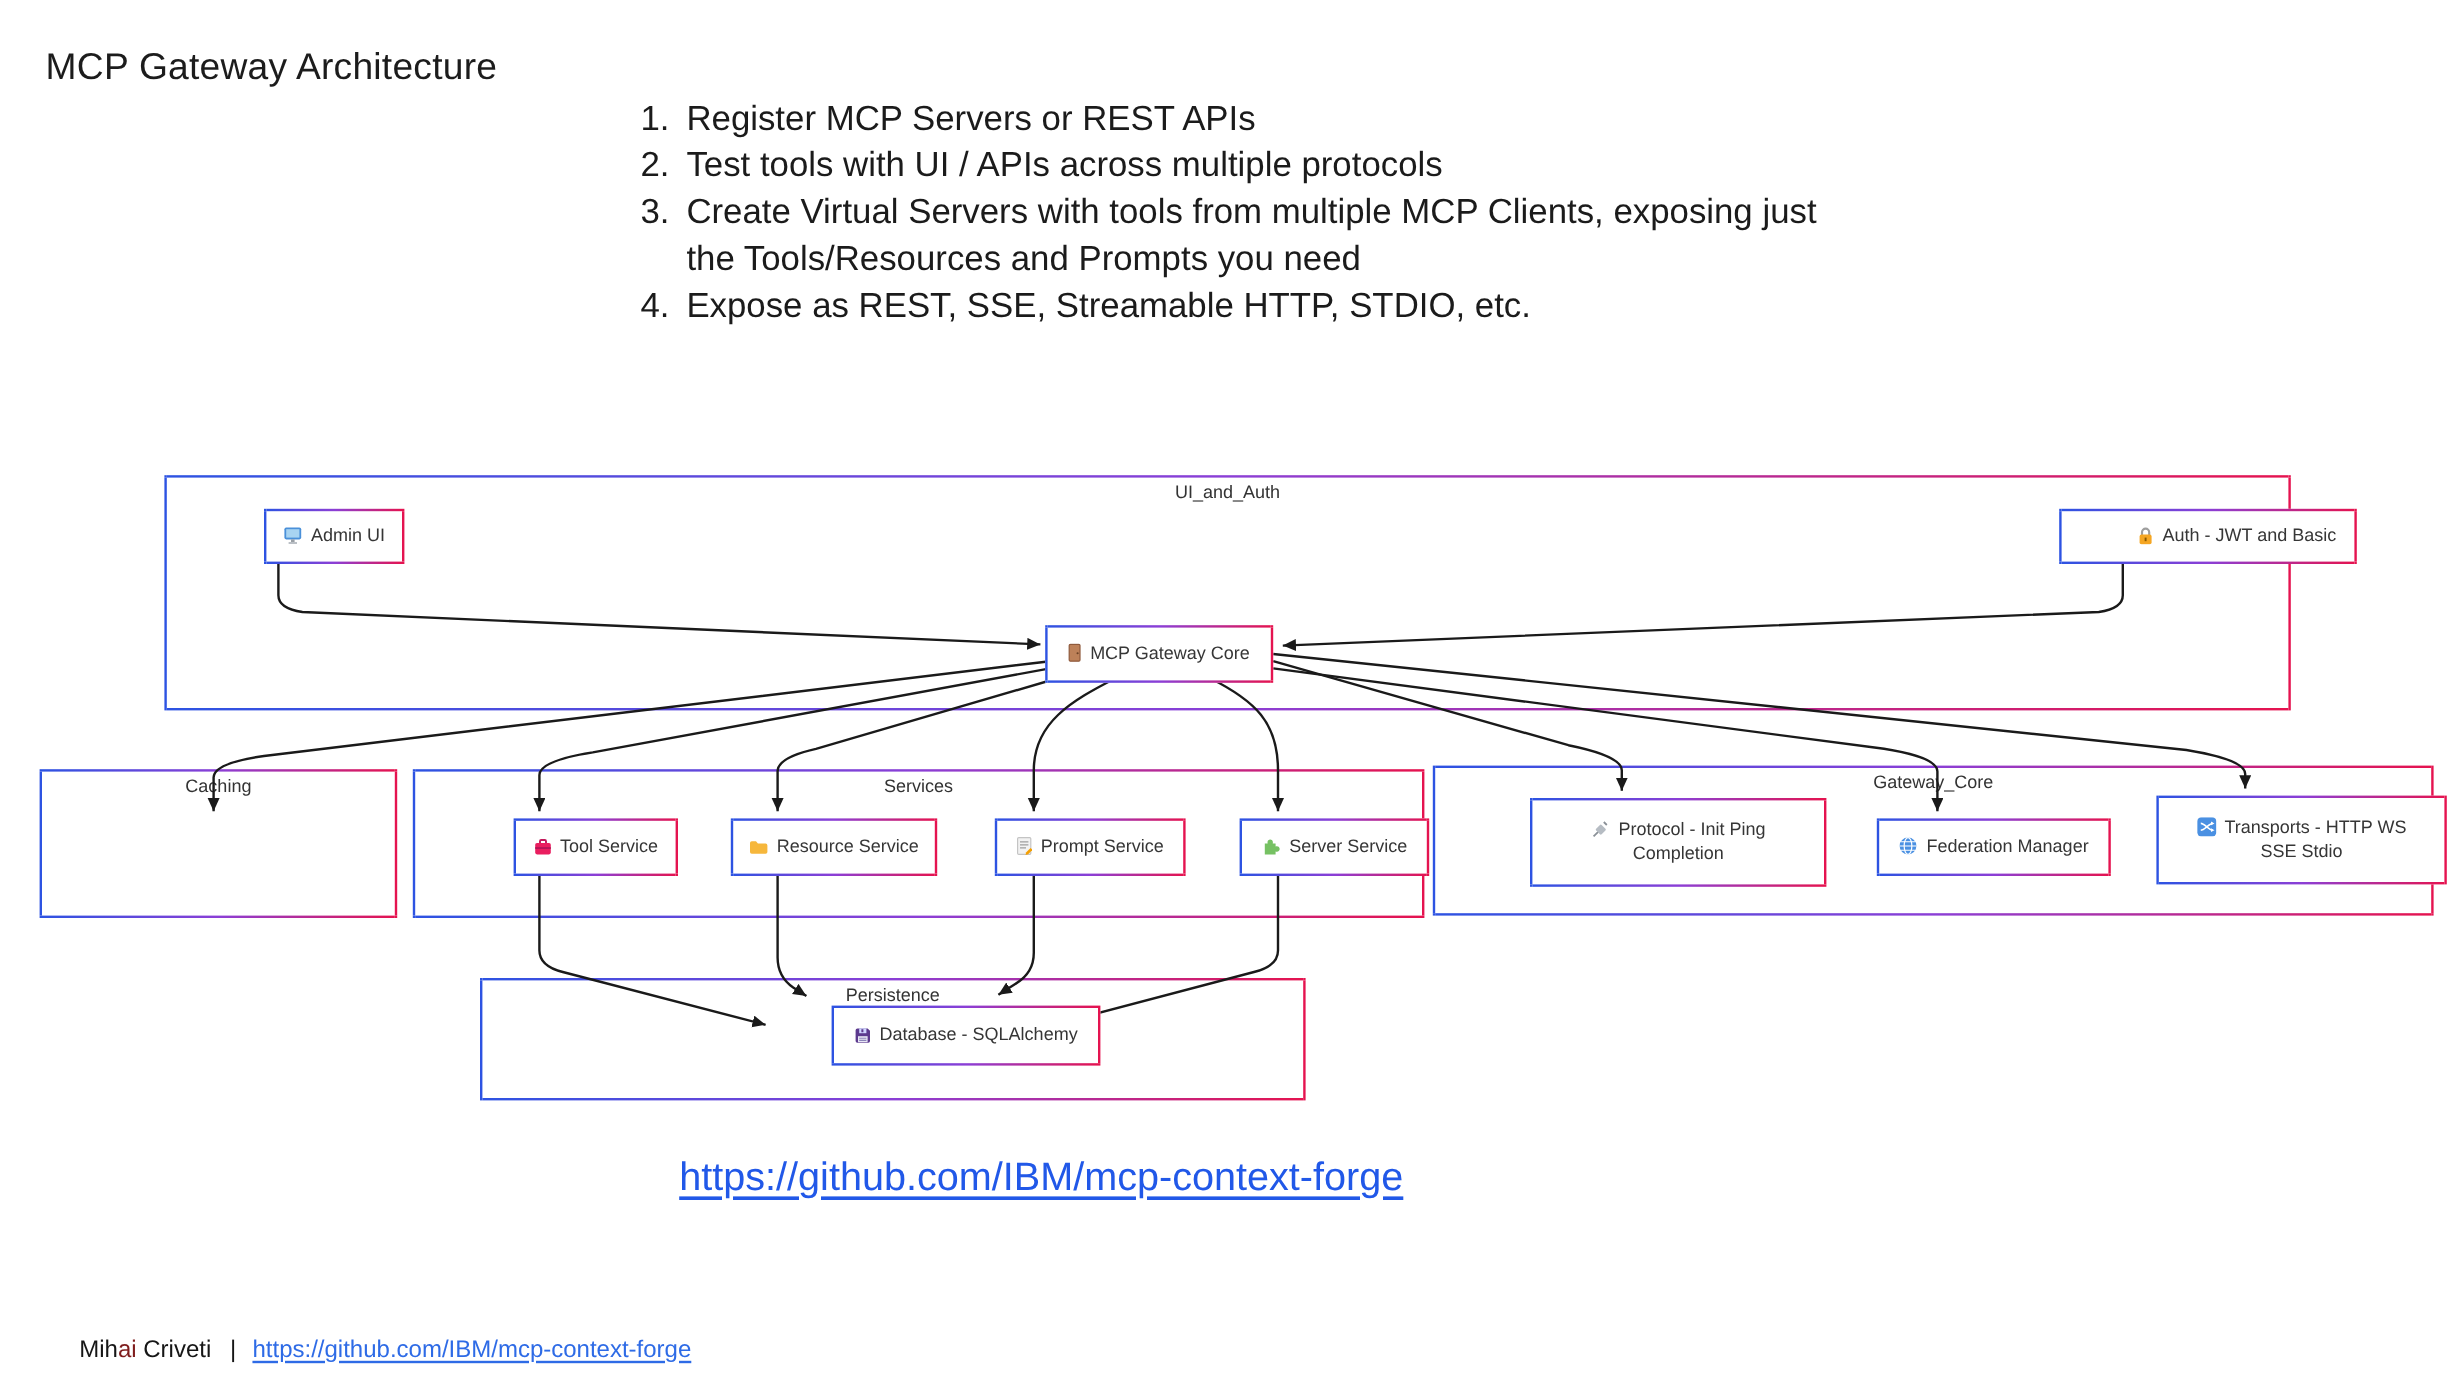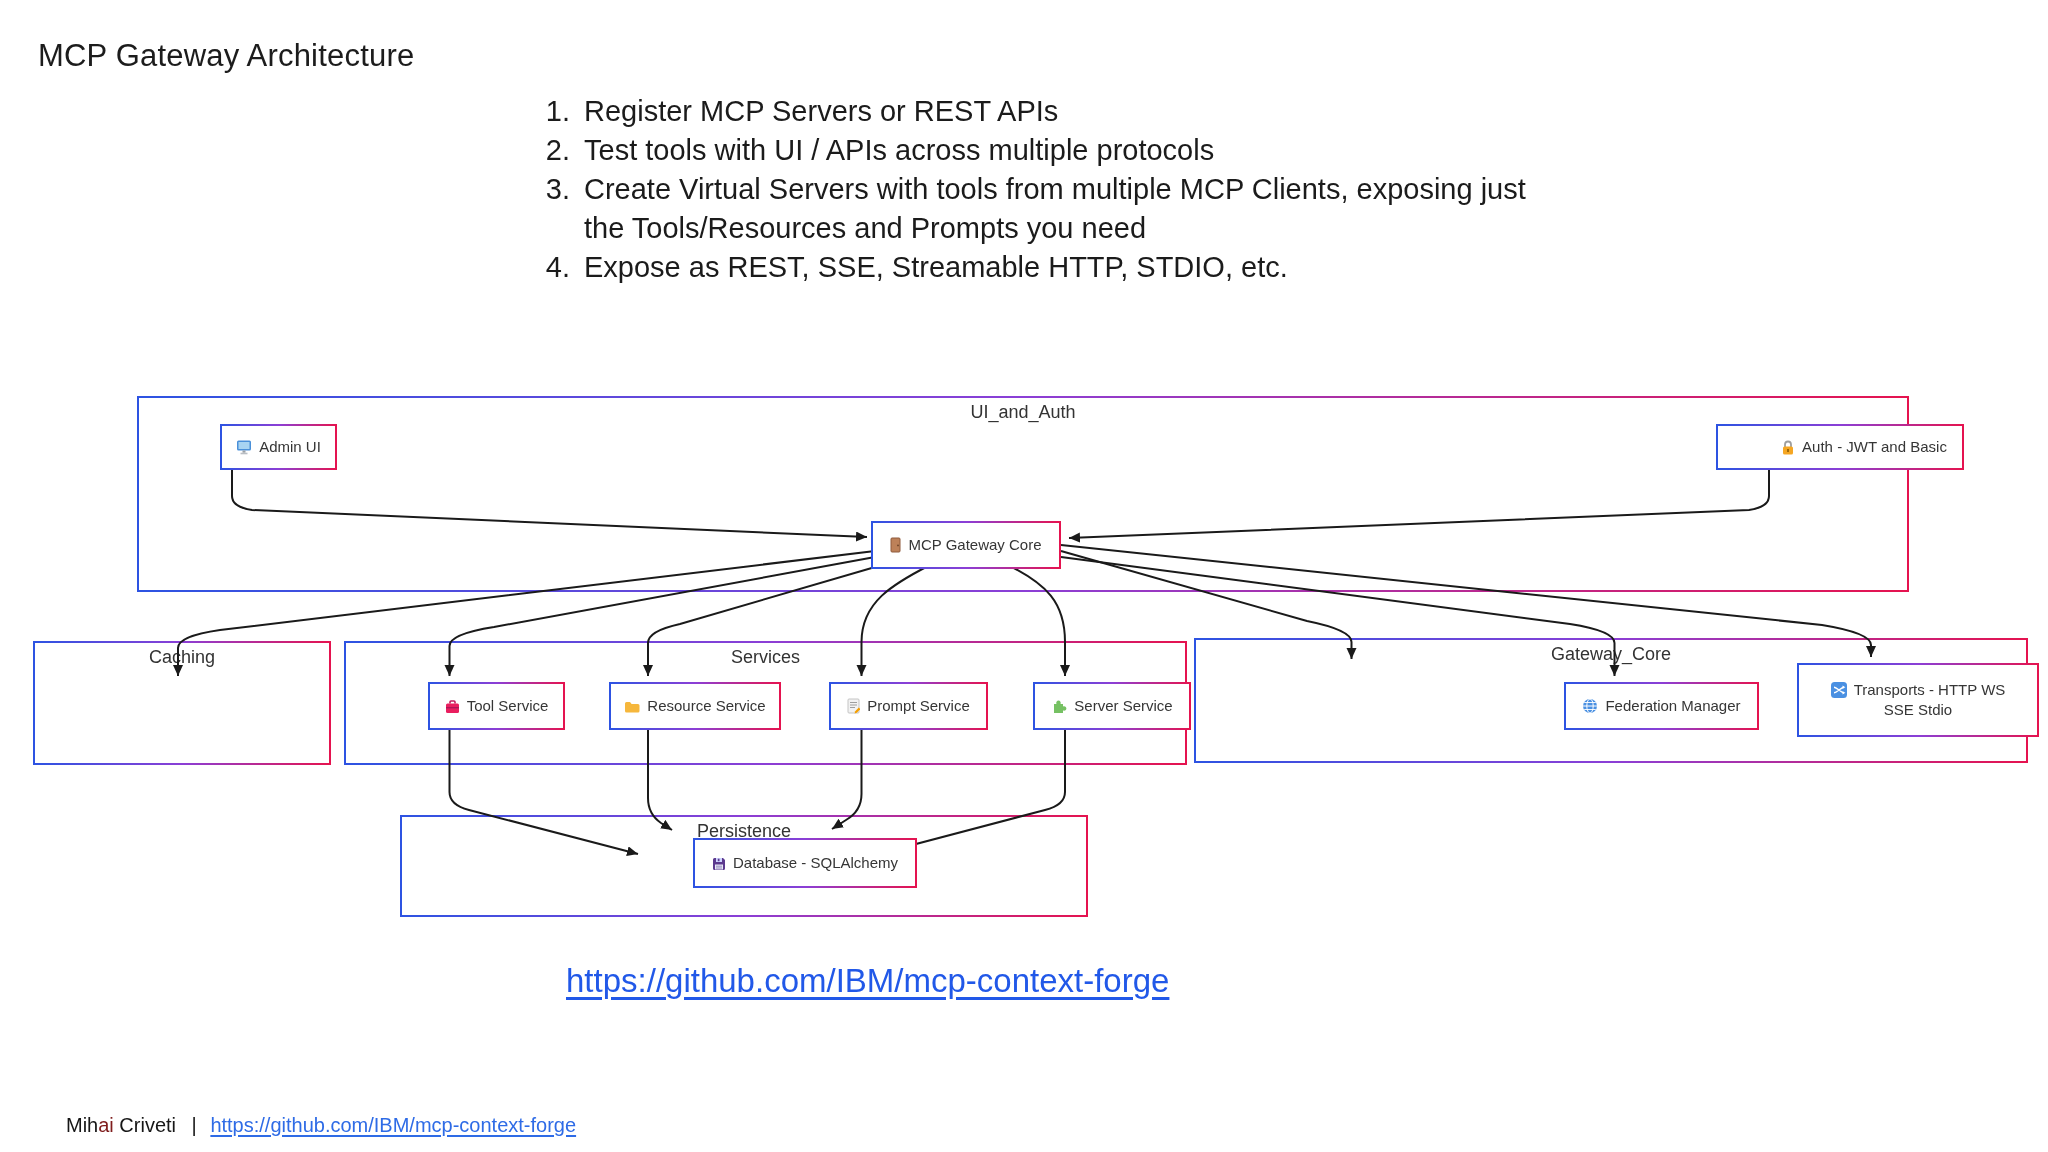--- a/index.html
+++ b/index.html
@@ -3,29 +3,29 @@
 <meta charset="utf-8">
 <style>
   html,body{margin:0;padding:0;background:#ffffff;}
   body{width:2048px;height:1152px;position:relative;overflow:hidden;
        font-family:"Liberation Sans",sans-serif;color:#171717;}
   #slide{position:absolute;inset:0;background:#fff;}
 
   .title{position:absolute;left:38px;top:38px;font-size:31px;font-weight:400;
          letter-spacing:.2px;color:#1c1c1c;}
 
-  .bullets{position:absolute;left:512px;top:76px;width:985px;margin:16px;
+  .bullets{position:absolute;left:512px;top:76px;width:985px;margin:4px;
            padding:0 0 0 50px;font-size:29px;line-height:39px;color:#1b1b1b;}
   .bullets li{margin:0;padding-left:6px;}
 
   
   .cluster{position:absolute;border:2px solid;background:transparent;z-index:1;
            border-image:linear-gradient(90deg,#2d53e2 0%,#8b3fd6 50%,#e5134f 100%) 1;}
   .cluster-label{position:absolute;left:0;right:0;top:4px;text-align:center;
-                 font-size:18px;color:#333;}
+                 font-size:15px;color:#333;}
 
   .edges{position:absolute;left:0;top:0;z-index:2;pointer-events:none;}
 
   .node{position:absolute;background:#fff;border:2px solid;z-index:3;
         display:flex;align-items:center;justify-content:center;text-align:center;
         font-size:15px;color:#363636;line-height:20px;
         border-image:linear-gradient(90deg,#2d53e2 0%,#8b3fd6 50%,#e5134f 100%) 1;margin-left:45px;}
   .node .txt-wrap{padding:0 10px;}
   .node svg{vertical-align:-3px;margin-right:7px;}
   .node.oneline .txt-wrap{white-space:nowrap;}
@@ -140,20 +140,27 @@
           <path d="M8.2 13.2 L11.8 9.6 l1.6 1.6 L9.8 14.8 l-2.2 .6 Z" fill="#f59f00"></path>
         </svg><span>Prompt Service</span></span>
   </div>
 
   <div class="node oneline" style="left:988px;top:682px;width:154px;height:44px;">
     <span class="txt-wrap"><svg width="16" height="16">
           <path d="M3 6 h2.4 c-.6-2.2 .7-3.4 2.1-3.4 s2.7,1.2 2.1,3.4 H12 v2.4 c2.2-.6 3.4 .7 3.4 2.1 s-1.2 2.7-3.4 2.1 V15 H3 Z" fill="#76c163"></path>
         </svg><span>Server Service</span></span>
   </div>
 
+  <div class="node" style="left:1230px;top:665px;width:243px;height:70px;">
+    <span class="txt-wrap" style="max-width:170px;"><svg width="16" height="16">
+          <rect x="5" y="5" width="6.5" height="6.5" rx="1" fill="#b6bcc3" transform="rotate(45 8 8)"></rect>
+          <line x1="2" y1="14" x2="5.6" y2="10.4" stroke="#8a9097" stroke-width="1.5"></line>
+          <line x1="10.5" y1="2" x2="13" y2="4.5" stroke="#8a9097" stroke-width="1.5"></line>
+        </svg><span>Protocol - Init Ping Completion</span></span>
+  </div>
 
   <div class="node oneline" style="left:1519px;top:682px;width:191px;height:44px;">
     <span class="txt-wrap"><svg width="16" height="16">
           <circle cx="8" cy="8" r="7" fill="#4a90e2"></circle>
           <ellipse cx="8" cy="8" rx="3.2" ry="7" fill="none" stroke="#fff" stroke-width="1"></ellipse>
           <line x1="1" y1="8" x2="15" y2="8" stroke="#fff" stroke-width="1"></line>
           <line x1="2.2" y1="4.5" x2="13.8" y2="4.5" stroke="#fff" stroke-width="0.9"></line>
           <line x1="2.2" y1="11.5" x2="13.8" y2="11.5" stroke="#fff" stroke-width="0.9"></line>
         </svg><span>Federation Manager</span></span>
   </div>

